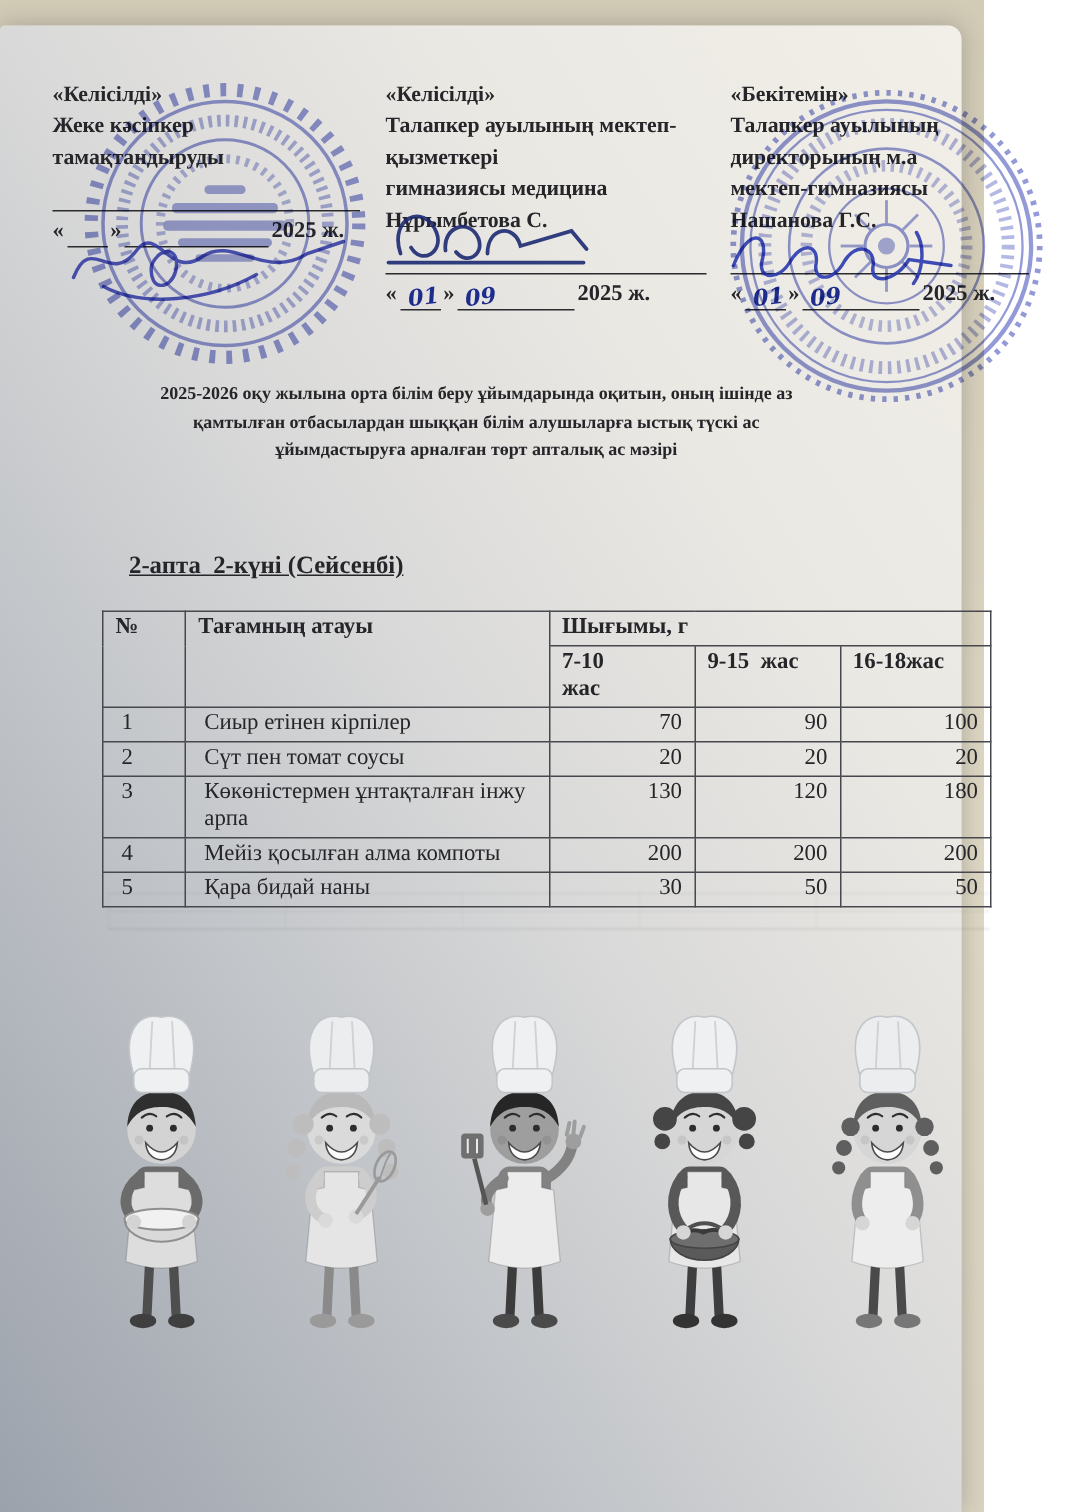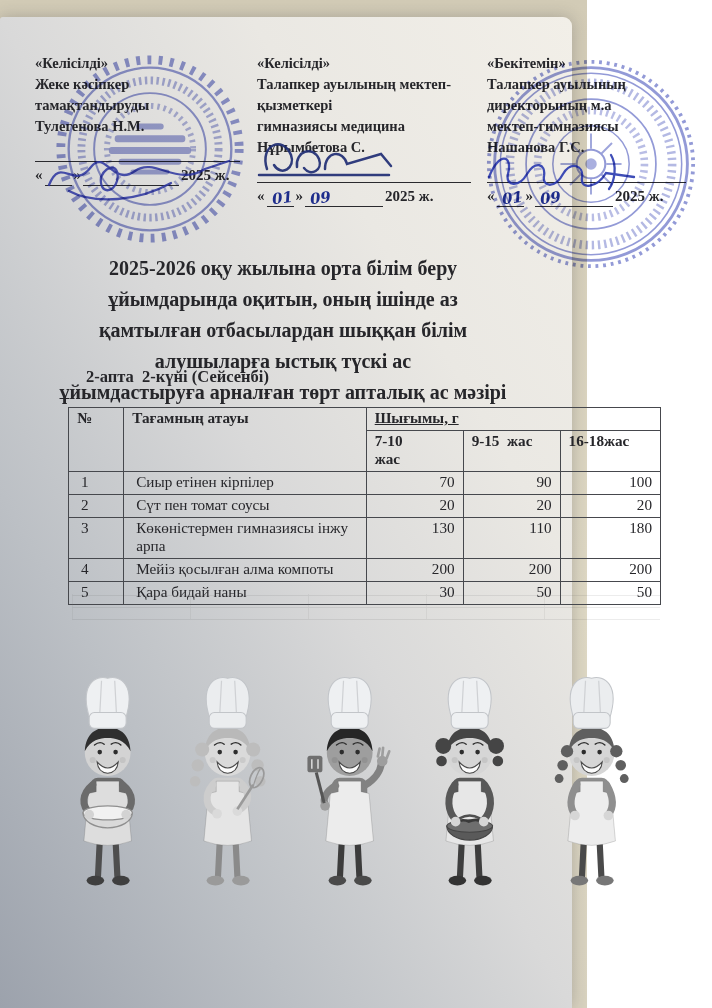--- a/index.html
+++ b/index.html
@@ -1,17 +1,17 @@
 <!DOCTYPE html>
 <html><head>
 <meta charset="utf-8">
 <style>
   html,body{margin:0;padding:0;}
   body{width:712px;height:1008px;overflow:hidden;font-family:"Liberation Serif","DejaVu Serif",serif;color:#26262a;}
-  .photo{position:relative;width:587px;height:1008px;background:linear-gradient(180deg,#d2cbb6 0%,#ded8c4 60%,#d8d2bf 100%);}
+  .photo{position:relative;width:656px;height:1008px;background:linear-gradient(180deg,#d2cbb6 0%,#ded8c4 60%,#d8d2bf 100%);}
   .paper{position:absolute;left:0;top:17px;right:15px;bottom:0;
     background:linear-gradient(to top right,#9ca2ac 0%,#bcc0c5 26%,#d9d9d9 50%,#eae8e3 72%,#f2efe8 100%);
     border-radius:3px 9px 0 0;box-shadow:0 0 16px rgba(40,40,50,.25);}
   
   .approval{position:absolute;top:36px;font-weight:bold;font-size:14.5px;line-height:21px;}
   .a-left{left:35px;width:218px;}
   .a-mid{left:257px;width:228px;}
   .a-right{left:487px;width:212px;}
   .sigline{border-bottom:1.7px solid #2a2a2e;height:24px;width:94%;}
   .dateline{display:flex;align-items:flex-end;font-size:15px;margin-top:3px;white-space:pre;}
@@ -21,50 +21,49 @@
   .a-left .gap-month{width:96px;}
   .hand{position:absolute;left:5px;bottom:-3px;font-style:italic;font-family:"DejaVu Serif",serif;
     color:#1e2d8c;font-weight:bold;font-size:15px;transform:rotate(-7deg);}
   .sig-svg{position:absolute;pointer-events:none;}
   
   .stamp{position:absolute;opacity:.52;mix-blend-mode:multiply;pointer-events:none;}
   .stamp-left{left:52px;top:34px;}
   .stamp-right{left:486px;top:42px;}
   
   .doc-title{position:absolute;left:42px;right:48px;top:236px;text-align:center;font-weight:bold;
-    font-size:20px;line-height:1.55;white-space:pre-line;}
-  .subtitle{position:absolute;left:86px;top:350px;font-weight:bold;font-size:16.5px;white-space:pre;}
+    font-size:12px;line-height:1.55;white-space:pre-line;}
+  .subtitle{position:absolute;left:86px;top:350px;font-weight:bold;font-size:16.5px;white-space:pre;text-decoration:underline;}
   
   table.menu{position:absolute;left:68px;top:390px;width:593px;border-collapse:collapse;
     font-size:15.2px;}
   .menu th,.menu td{border:1.35px solid #46484d;padding:1px 8px 3px 8px;vertical-align:top;text-align:left;}
   .menu th{font-weight:bold;}
   .c-no{width:45px;padding-left:12px;}
   .c-dish{width:262px;padding-left:12px;}
-  .c-group{text-align:left;text-decoration:underline;}
+  .c-group{text-align:left;}
   .c-age{width:96px;white-space:pre-wrap;margin-top:24px;}
   .menu td.num{text-align:right;}
   .menu td.no{padding-left:12px;}
   .menu td.dish{padding-left:12px;}
   .ghost{position:absolute;left:72px;top:577px;width:588px;height:26px;opacity:.10;filter:blur(.6px);
     background:repeating-linear-gradient(0deg,#4a4a4a 0 1px,transparent 1px 12px),
                repeating-linear-gradient(90deg,#777 0 1px,transparent 1px 118px);}
   .chefs{position:absolute;left:54px;top:640px;}
 </style>
 </head>
 <body>
 
 <div class="photo">
   <div class="paper">
 
     <div class="approval a-left">
       <div>«Келісілді»</div>
       <div>Жеке кәсіпкер</div>
       <div>тамақтандыруды</div>
-      <div>Тулегенова Н.М.</div>
       <div class="sigline"></div>
       <div class="dateline">«<span class="gap gap-day"><span class="hand"></span></span>»<span class="gap gap-month"><span class="hand"></span></span><span>2025 ж.</span></div>
       <svg class="sig-svg" style="left:8px;top:94px;" width="200" height="58" viewBox="0 0 200 58">
         <g fill="none" stroke="#2c35a0" stroke-width="2.3" stroke-linecap="round" opacity=".85">
           <path d="M6,38 C18,8 30,44 48,20 C62,2 70,40 92,24 C112,10 134,40 162,22 L186,14"></path>
           <path d="M26,44 C52,58 96,54 128,36"></path>
           <path d="M58,30 c6,-14 20,-12 16,4 c-3,12 -18,14 -16,-4 z"></path>
         </g>
       </svg>
     </div>
@@ -173,23 +172,23 @@
           </tr>
           <tr>
             <td class="no">2</td>
             <td class="dish">Сүт пен томат соусы</td>
             <td class="num">20</td>
             <td class="num">20</td>
             <td class="num">20</td>
           </tr>
           <tr>
             <td class="no">3</td>
-            <td class="dish">Көкөністермен гимназиясы інжу арпа</td>
+            <td class="dish">Көкөністермен ұнтақталған інжу арпа</td>
             <td class="num">130</td>
-            <td class="num">110</td>
+            <td class="num">120</td>
             <td class="num">180</td>
           </tr>
           <tr>
             <td class="no">4</td>
             <td class="dish">Мейіз қосылған алма компоты</td>
             <td class="num">200</td>
             <td class="num">200</td>
             <td class="num">200</td>
           </tr>
           <tr>

